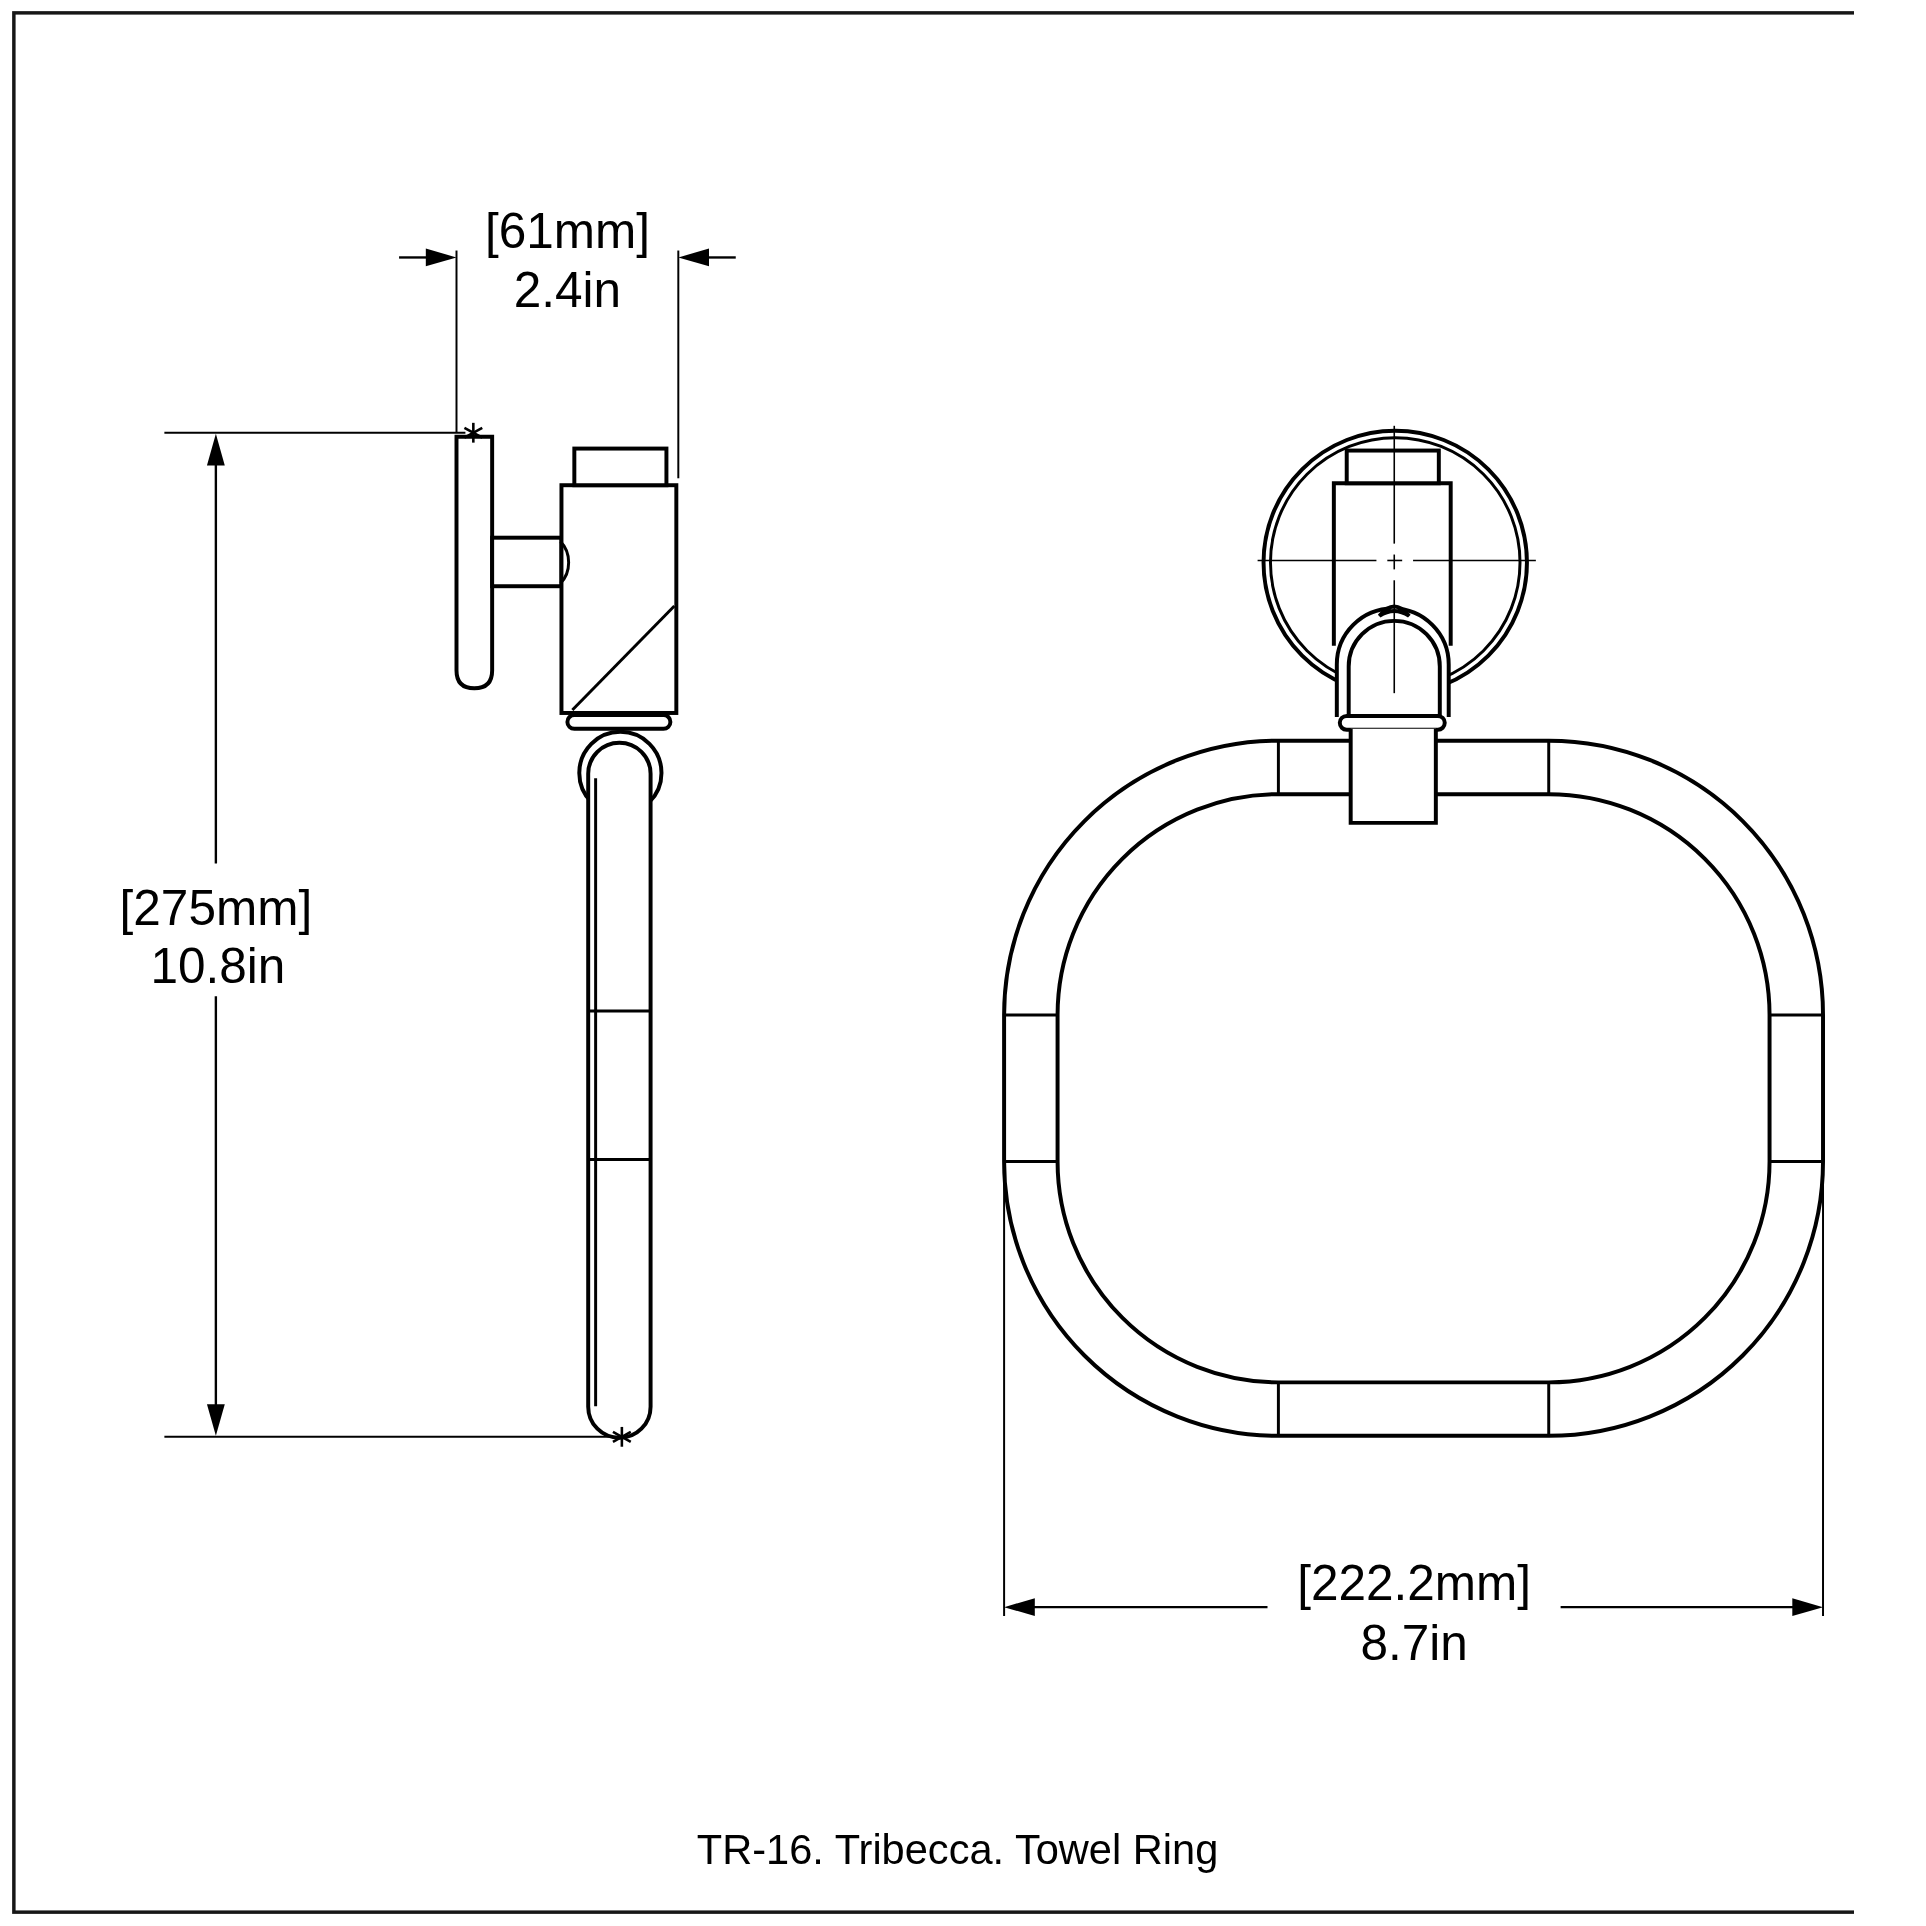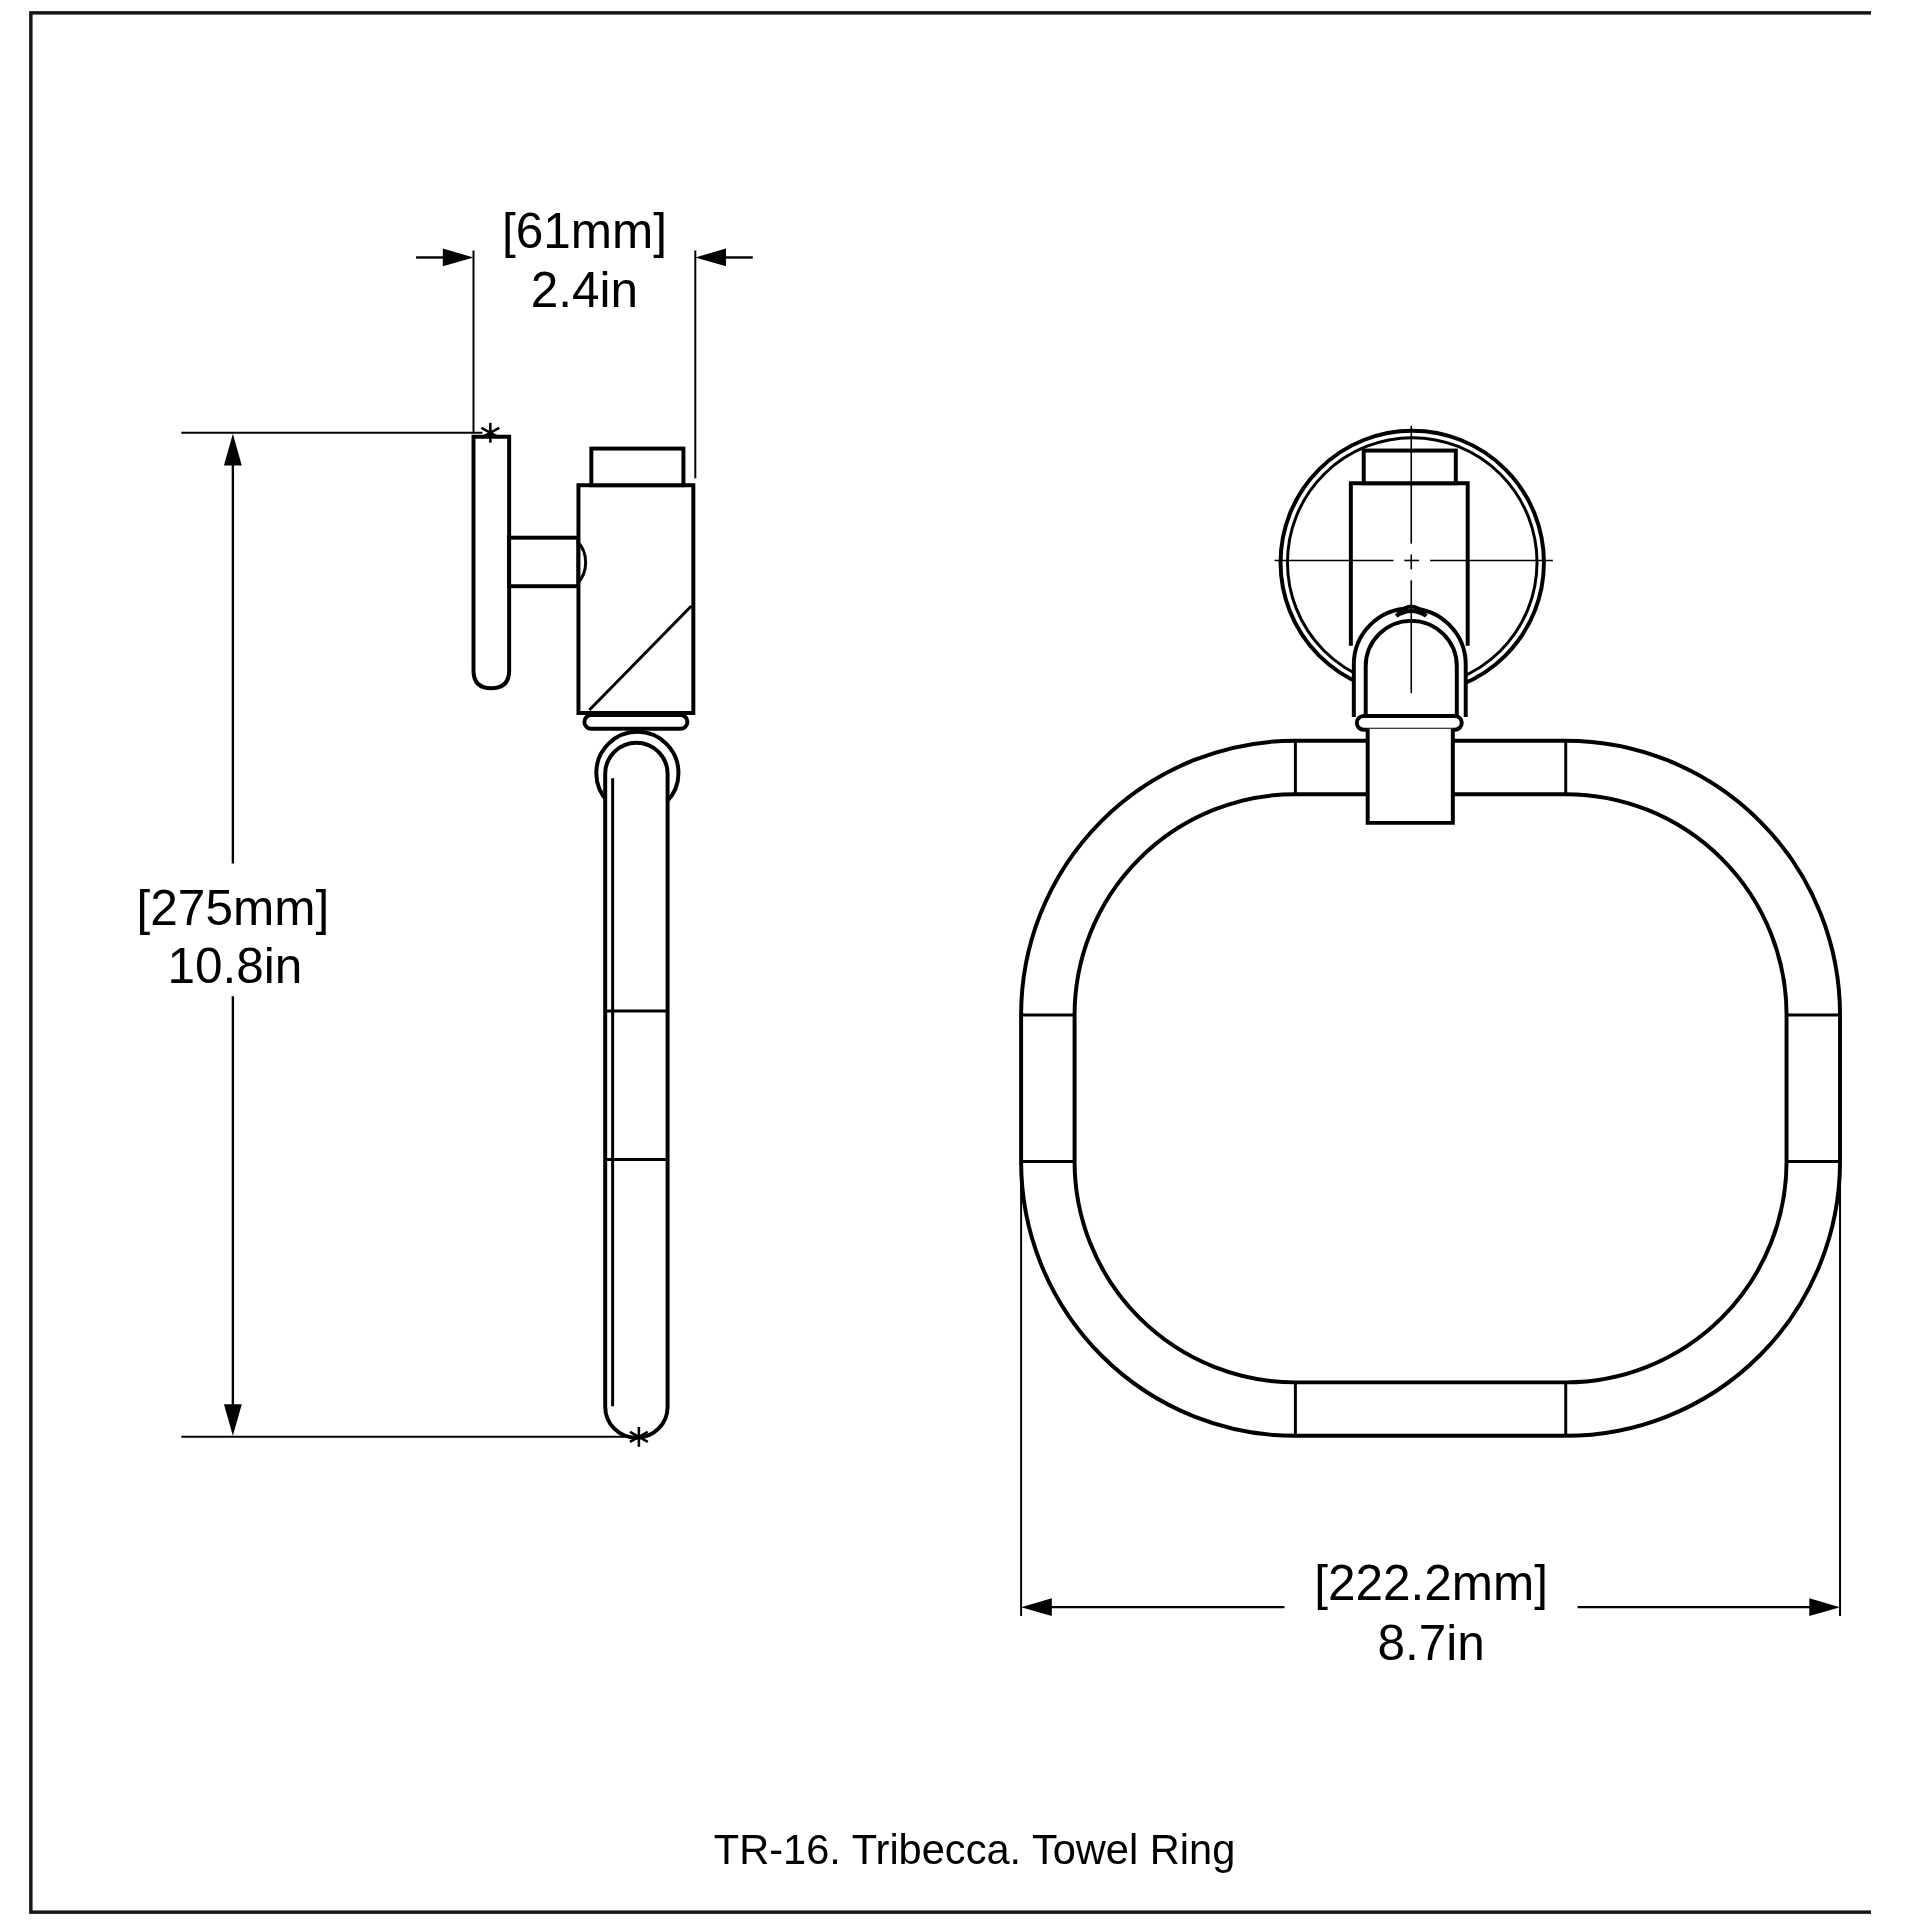--- a/index.html
+++ b/index.html
@@ -1,17 +1,17 @@
 <!DOCTYPE html>
 <html style="--line: #000000; --bg: #ffffff;"><head>
 <meta charset="utf-8">
 <style>
   html,body{margin:0;padding:0;background:#fff;}
   .page{position:relative;width:1854px;height:1927px;background:var(--bg,#fff);
-        font-family:"Liberation Sans", sans-serif;overflow:hidden;margin-left:17px;}
+        font-family:"Liberation Sans", sans-serif;overflow:hidden;}
   svg{position:absolute;left:0;top:0;}
   .part{fill:#fff;stroke:var(--line,#000);stroke-width:4;stroke-linejoin:miter;}
   .part-thin{fill:none;stroke:var(--line,#000);stroke-width:3;}
   .dimline{stroke:var(--line,#000);stroke-width:2.4;fill:none;}
   .extline{stroke:var(--line,#000);stroke-width:2;fill:none;}
   .ctrline{stroke:var(--line,#000);stroke-width:1.6;fill:none;}
   .tick{stroke:var(--line,#000);stroke-width:3;fill:none;}
   .arrow{fill:var(--line,#000);stroke:none;}
   .star{stroke:var(--line,#000);stroke-width:2.6;}
   .dim-text{font-family:"Liberation Sans",sans-serif;font-size:50px;fill:var(--line,#000);

